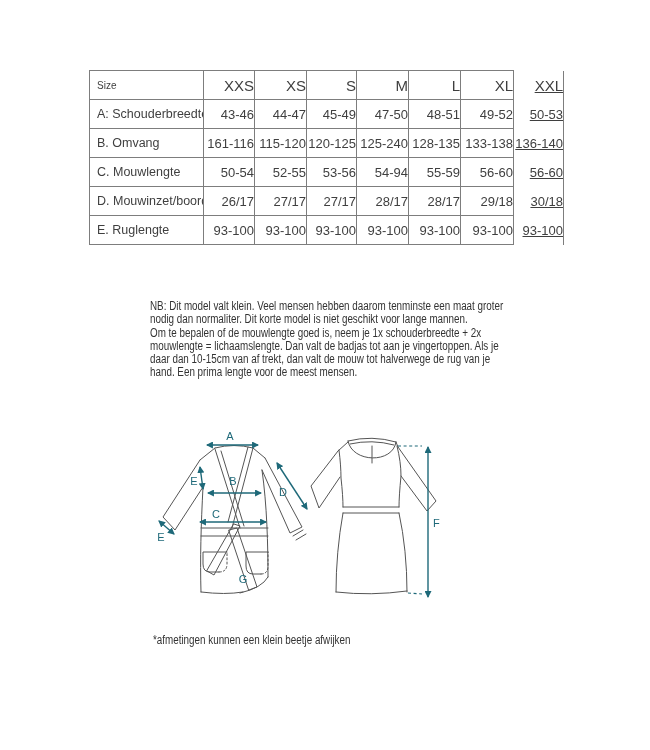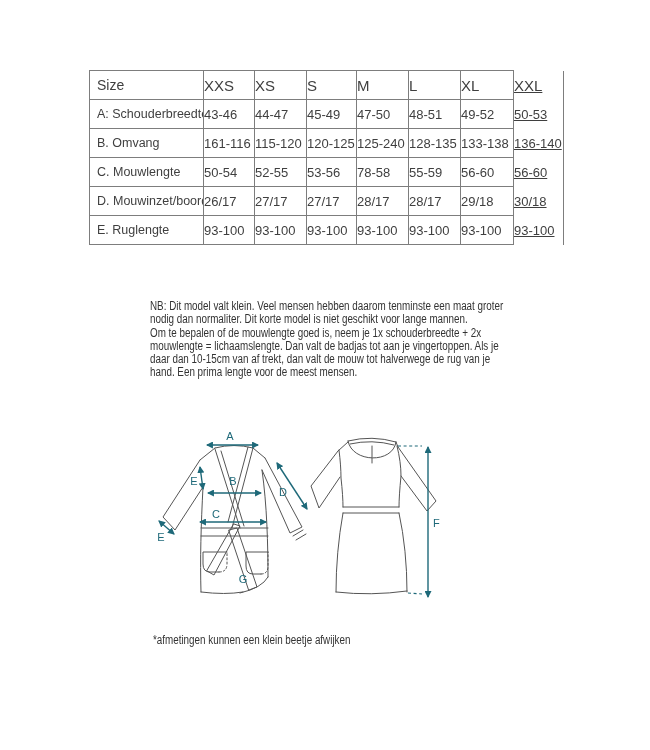--- a/index.html
+++ b/index.html
@@ -6,27 +6,27 @@
   body{
     width:650px;height:750px;background:#ffffff;position:relative;overflow:hidden;
     font-family:"Liberation Sans",sans-serif;
   }
   
   #size-table{
     position:absolute;left:89px;top:70px;width:474px;
     border-collapse:collapse;table-layout:fixed;color:#3f3f3f;
   }
   #size-table th,#size-table td{
-    border:1px solid #7d7d7d;text-align:left;font-weight:400;
+    border:1px solid #7d7d7d;text-align:right;font-weight:400;
     white-space:nowrap;overflow:hidden;padding:0;
   }
   #size-table th{font-size:15px;height:28px;}
   #size-table td{font-size:13px;height:28px;}
   #size-table .first-col{text-align:left;padding-left:7px;}
-  #size-table th.first-col{font-size:14px;}
+  #size-table th.first-col{font-size:10px;}
   #size-table td.first-col{font-size:12.5px;}
   #size-table .col-xxl{border-top:none;border-bottom:none;text-decoration:underline;}
   
   #note{
     position:absolute;left:150px;top:300px;color:#333;
     font-size:12.3px;line-height:13.3px;
     transform:scaleX(0.80);transform-origin:0 0;
   }
   #note .nline{white-space:nowrap;}
   
@@ -88,21 +88,21 @@
         <td>125-240</td>
         <td>128-135</td>
         <td>133-138</td>
         <td class="col-xxl">136-140</td>
       </tr>
       <tr>
         <td class="first-col">C. Mouwlengte</td>
         <td>50-54</td>
         <td>52-55</td>
         <td>53-56</td>
-        <td>78-58</td>
+        <td>54-94</td>
         <td>55-59</td>
         <td>56-60</td>
         <td class="col-xxl">56-60</td>
       </tr>
       <tr>
         <td class="first-col">D. Mouwinzet/boord</td>
         <td>26/17</td>
         <td>27/17</td>
         <td>27/17</td>
         <td>28/17</td>

